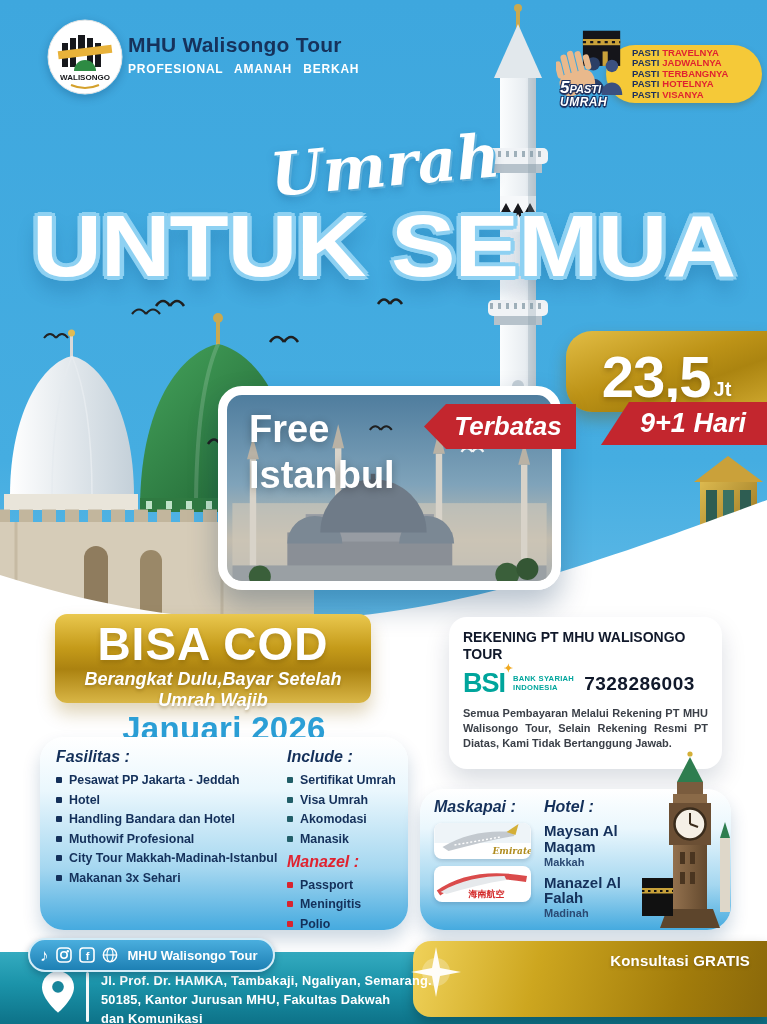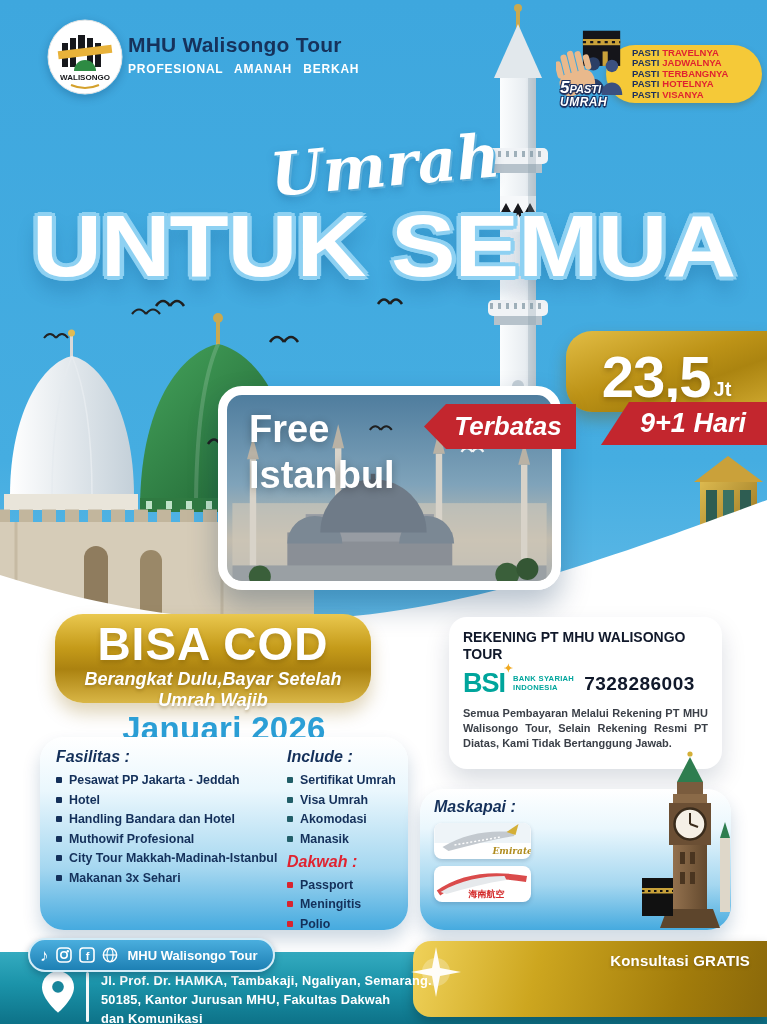--- a/index.html
+++ b/index.html
@@ -60,21 +60,21 @@
   .free-card{left:218px;top:386px;width:343px;height:204px;z-index:5;border-radius:24px;border:9px solid #fff;
     overflow:hidden;box-shadow:0 16px 30px rgba(0,40,80,.28);
     background:linear-gradient(180deg,#4f7d9e 0%,#7fa3ba 48%,#c3bcae 78%,#a9b0b2 100%);}
   .free-title{position:absolute;left:22px;top:12px;color:#fff;font-size:38px;font-weight:800;line-height:1.2;
     text-shadow:0 2px 8px rgba(0,0,0,.3);}
   .terbatas-ribbon{left:424px;top:404px;width:152px;height:45px;z-index:6;background:#c3262e;
     clip-path:polygon(22px 0,100% 0,100% 100%,22px 100%,0 50%);display:flex;align-items:center;justify-content:center;
     padding-left:16px;color:#fff;font-style:italic;font-weight:800;font-size:26px;}
 
   
-  .cod-box{left:55px;top:614px;width:316px;height:89px;z-index:5;border-radius:28px;text-align:center;color:#fff;
+  .cod-box{left:55px;top:614px;width:316px;height:89px;z-index:5;border-radius:12px;text-align:center;color:#fff;
     background:linear-gradient(180deg,#eac84f 0%,#c59b1a 38%,#ab8210 62%,#d9b646 100%);
     box-shadow:0 10px 18px rgba(140,100,0,.28);padding-top:7px;}
   .cod-title{font-size:46px;font-weight:800;letter-spacing:1px;line-height:1.02;text-shadow:0 3px 4px rgba(100,70,0,.3);}
   .cod-sub{font-size:18px;font-weight:700;font-style:italic;margin-top:1px;text-shadow:0 2px 3px rgba(100,70,0,.3);}
 
   .rekening-card{left:449px;top:617px;width:273px;height:152px;z-index:5;background:#fff;border-radius:18px;
     box-shadow:0 12px 24px rgba(0,30,60,.15);padding:12px 14px 10px 14px;}
   .rek-title{font-size:14px;font-weight:800;color:#10182a;line-height:1.22;}
   .bsi-row{display:flex;align-items:center;margin-top:7px;}
   .bsi-abbr{position:relative;font-size:27px;font-weight:800;color:#00a59c;letter-spacing:-1px;line-height:1;}
@@ -350,21 +350,21 @@
       </ul>
     </div>
     <div class="include-col">
       <div class="col-heading">Include :</div>
       <ul class="blist teal">
         <li>Sertifikat Umrah</li>
         <li>Visa Umrah</li>
         <li>Akomodasi</li>
         <li>Manasik</li>
       </ul>
-      <div class="col-heading red exclude-head">Dakwah :</div>
+      <div class="col-heading red exclude-head">Manazel :</div>
       <ul class="blist red">
         <li>Passport</li>
         <li>Meningitis</li>
         <li>Polio</li>
       </ul>
     </div>
   </div>
 
   <div class="abs panel info-panel">
     <div class="maskapai-col">
@@ -378,20 +378,27 @@
           <text x="58" y="31" font-family="DejaVu Serif,serif" font-style="italic" font-weight="bold" font-size="9" fill="#b08c1e">Emirates</text>
         </svg>
       </div>
       <div class="thumb">
         <svg viewBox="0 0 96 36" style="width:100%;height:100%;">
           <path d="M4 27 C28 10 58 7 92 13" stroke="#d42b2b" stroke-width="6" fill="none" opacity=".85"></path>
           <path d="M6 26 C26 14 48 10 70 10 L72 14 C52 17 32 22 12 28 Z" fill="#e6e9ec"></path>
           <text x="34" y="31" font-family="Liberation Sans,sans-serif" font-weight="bold" font-size="9" fill="#d42b2b">海南航空</text>
         </svg>
       </div>
+    </div>
+    <div class="hotel-col">
+      <div class="col-heading">Hotel :</div>
+      <div class="hotel-name">Maysan Al Maqam</div>
+      <div class="hotel-city">Makkah</div>
+      <div class="hotel-name">Manazel Al Falah</div>
+      <div class="hotel-city">Madinah</div>
     </div>
   </div>
 
   <svg class="abs tower-svg" viewBox="0 0 100 182">
     <defs>
       <linearGradient id="twr" x1="0" y1="0" x2="1" y2="0">
         <stop offset="0" stop-color="#93714e"></stop>
           <stop offset="1" stop-color="#63492e"></stop>
       </linearGradient>
     </defs>

